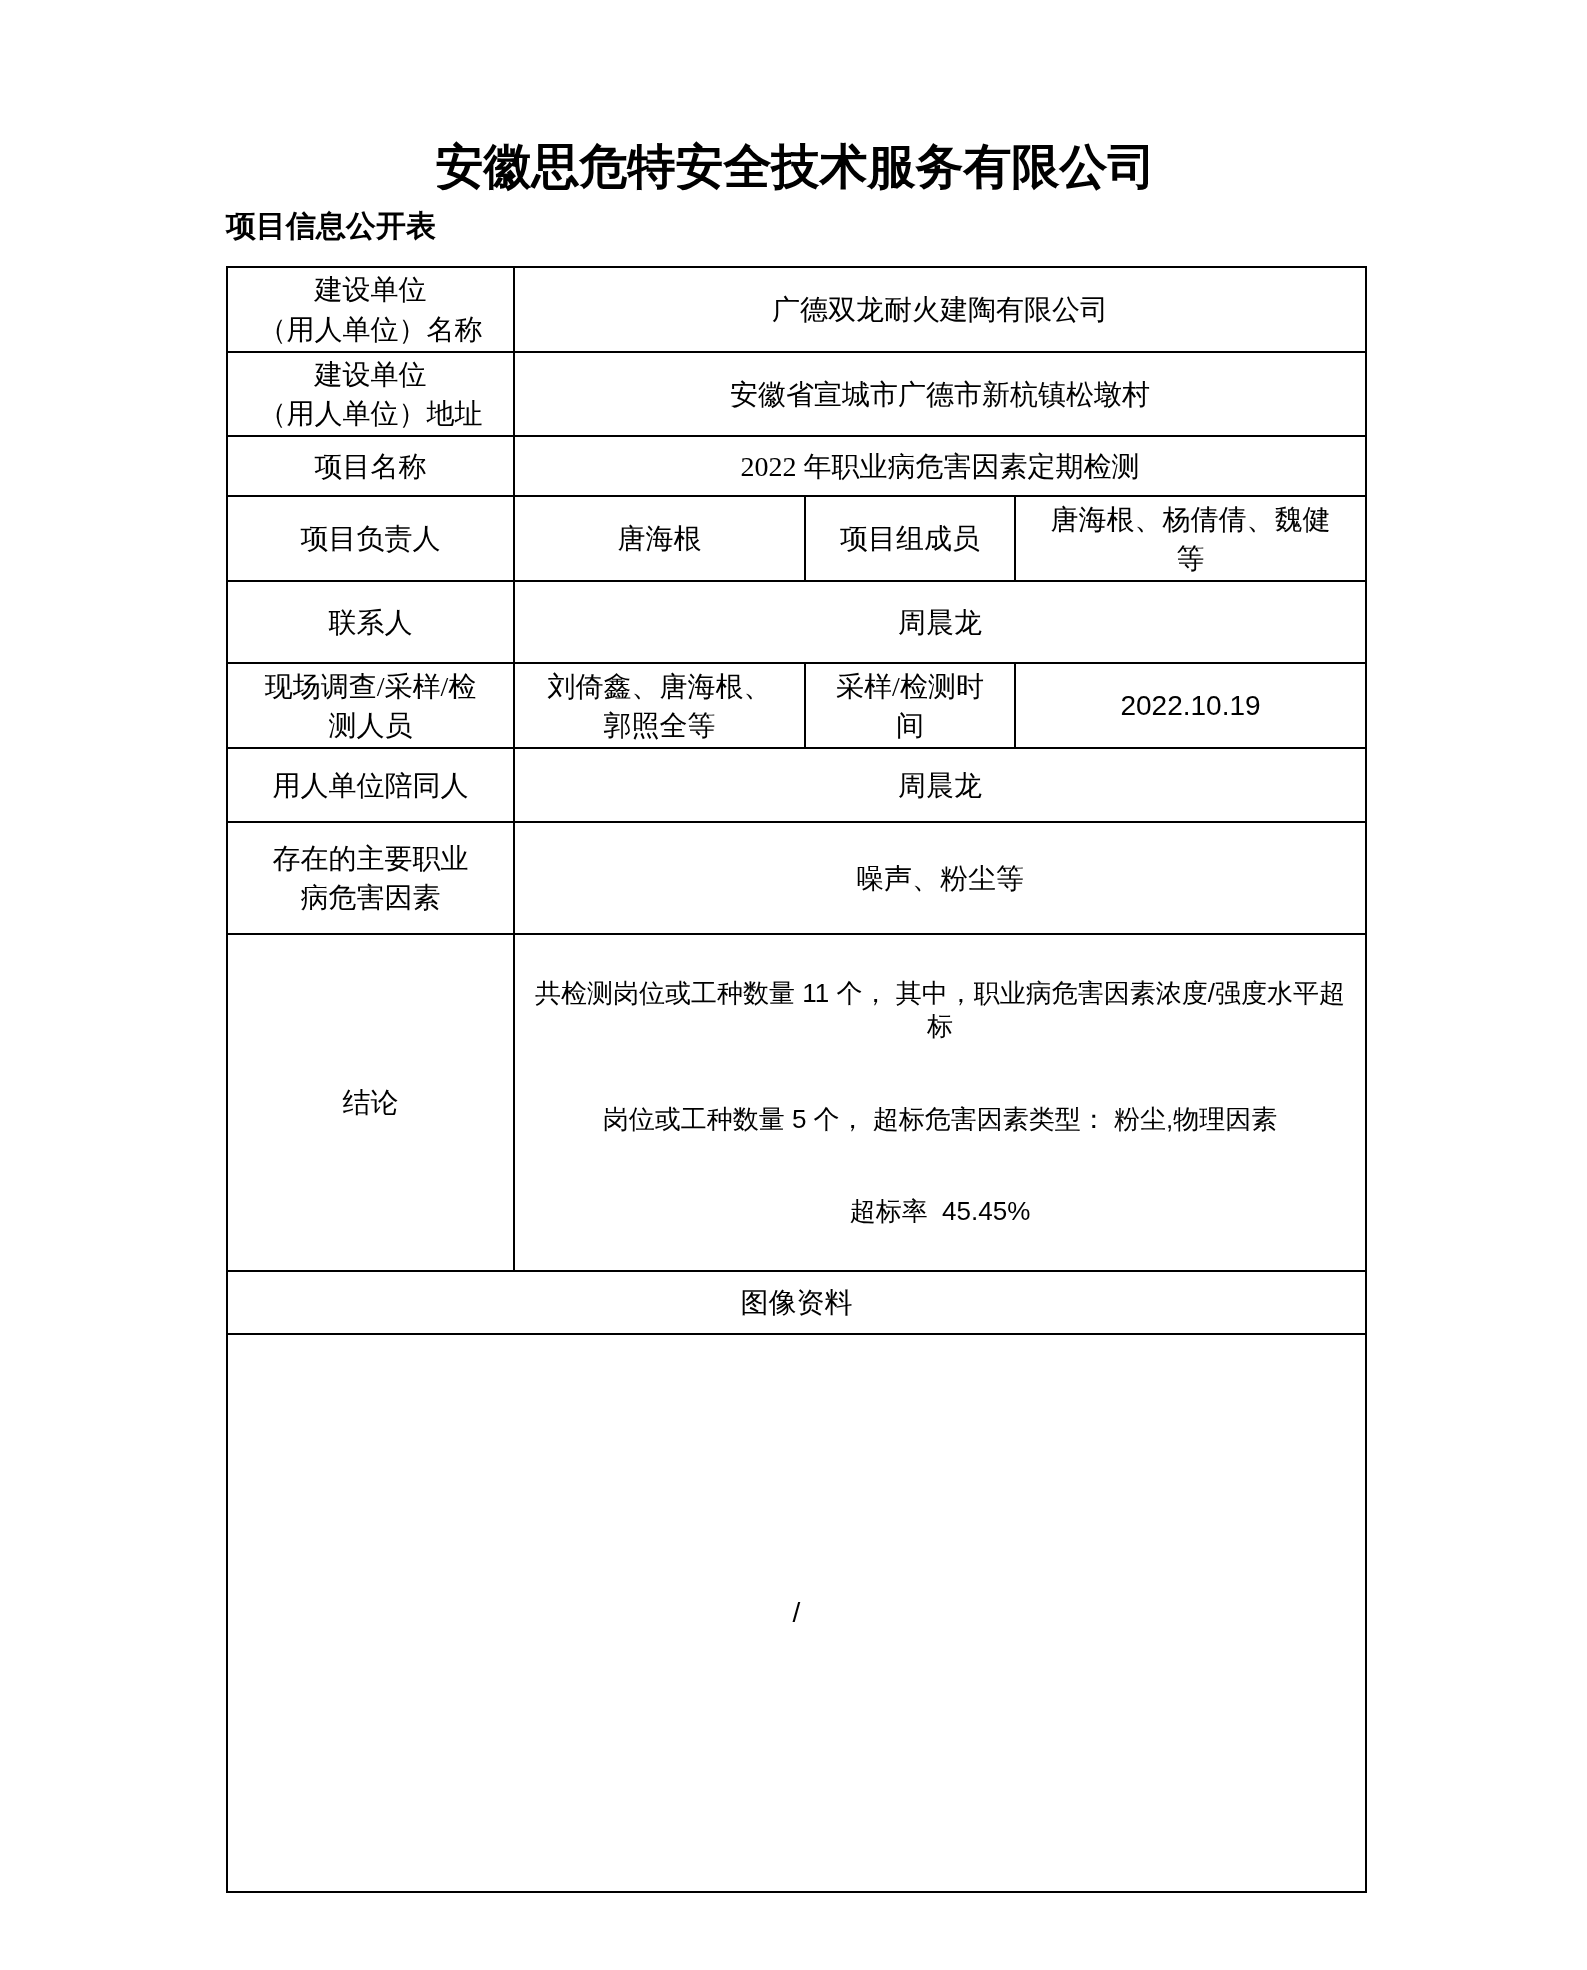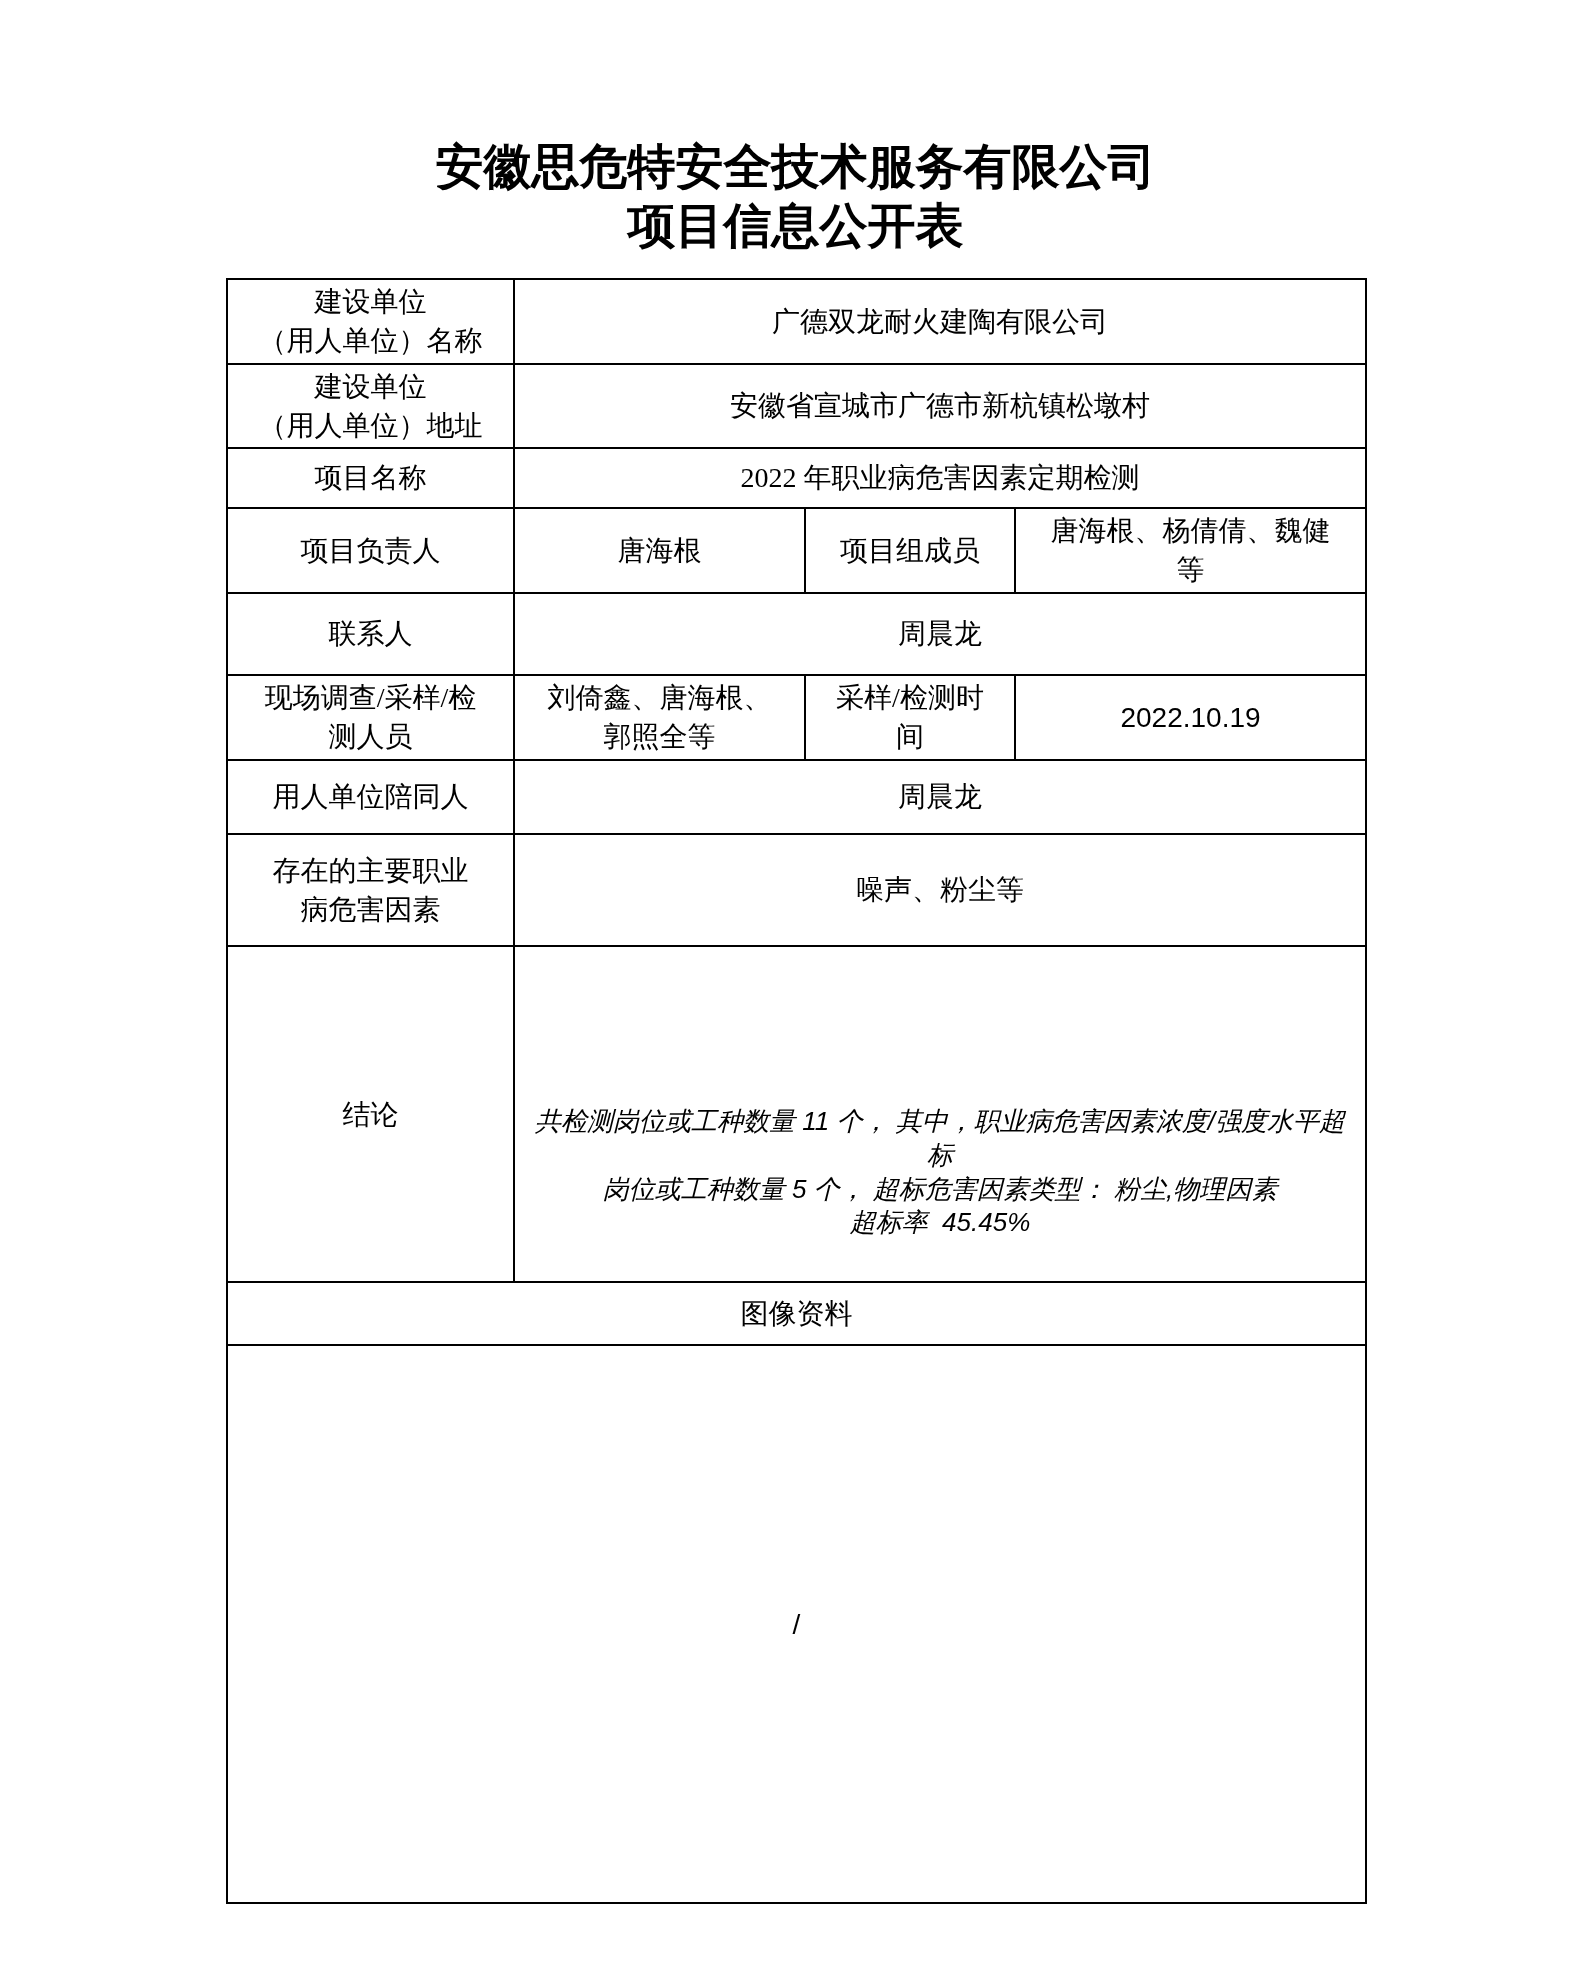--- a/index.html
+++ b/index.html
@@ -29,24 +29,23 @@
     white-space: nowrap;
   }
   .form-code {
     margin-top: 4px;
     padding-right: 18px;
     font-size: 26px;
     text-align: right;
     line-height: 1.3;
   }
   .doc-title {
-    margin-top: 0;
-    font-size: 48px;
+    margin-top: 11px;
+    font-size: 30px;
     font-weight: bold;
-    text-align: center;
     line-height: 1.25;
   }
   table.info-table {
     margin-top: 22px;
     width: 1139px;
     table-layout: fixed;
     border-collapse: collapse;
   }
   table.info-table td {
     border: 2px solid #000000;
@@ -61,27 +60,26 @@
   .sans {
     font-family: "Liberation Sans", "DejaVu Sans", sans-serif;
   }
   td.conclusion-cell {
     text-align: left;
     padding: 0;
   }
   .conclusion-box {
     display: flex;
     flex-direction: column;
-    justify-content: flex-end;
+    justify-content: space-between;
     height: 252px;
     padding: 0 16px;
     font-family: "Liberation Sans", "DejaVu Sans", sans-serif;
     font-size: 26px;
     line-height: 1.3;
-    font-style: italic;
   }
   .conclusion-line { white-space: pre-wrap; }
   td.slash-cell {
     font-family: "Liberation Sans", "DejaVu Sans", sans-serif;
     font-size: 32px;
     font-weight: normal;
   }
 </style>
 </head>
 <body>

